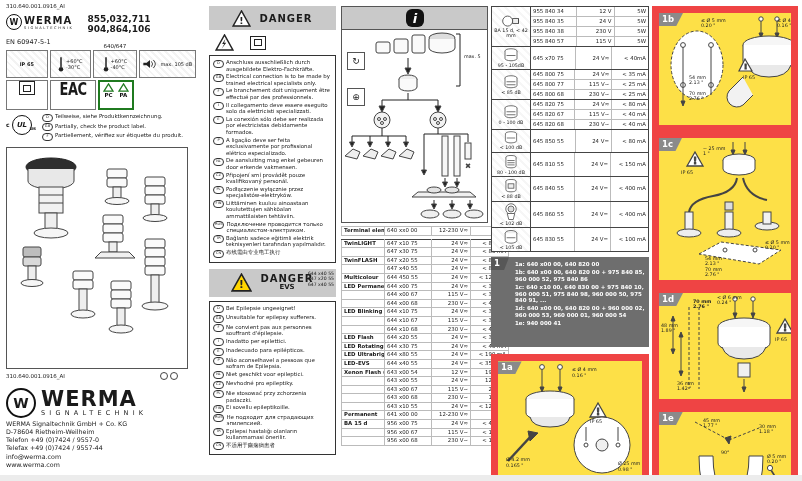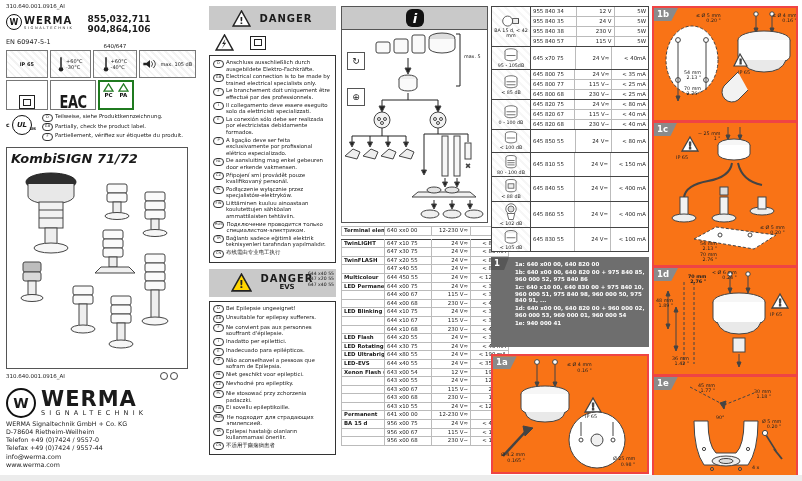--- a/index.html
+++ b/index.html
@@ -14,21 +14,21 @@
   .brandtxt .bn{font-weight:bold;font-size:10px;letter-spacing:1px;}
   .brandtxt .bt{font-size:3.6px;letter-spacing:1.6px;}
   .models{font-weight:bold;font-size:9px;line-height:10px;margin-left:6px;}
   .standard{font-size:6.5px;margin-bottom:4px;}
   .icongrid{width:190px;margin-bottom:3px;}
   .icorow{display:flex;gap:2px;margin-bottom:2px;}
   .ico{border:1px solid #777;background:repeating-linear-gradient(45deg,#f3f3f3 0 2px,#fff 2px 5px);
        height:26px;display:flex;align-items:center;justify-content:center;gap:2px;position:relative;font-size:5px;}
   .ico .tlabel{display:flex;flex-direction:column;line-height:6px;font-size:5px;}
   .overlabel{position:absolute;top:-8px;left:50%;transform:translateX(-50%);font-size:5.5px;background:#fff;padding:0 2px;white-space:nowrap;}
-  .ico2{border:1px solid #777;height:28px;display:flex;align-items:flex-end;justify-content:center;background:#fff;}
+  .ico2{border:1px solid #777;height:28px;display:flex;align-items:flex-start;justify-content:center;background:#fff;}
   .eactxt{font-weight:bold;font-size:13px;transform:scaleY(1.35);letter-spacing:-0.5px;font-family:"DejaVu Sans",sans-serif;}
   .pcpa{border:2px solid #1f7a1f;display:flex;gap:4px;padding:1px 3px;}
   .pcpa .cell{display:flex;flex-direction:column;align-items:center;font-size:5.5px;font-weight:bold;color:#111;}
   .ulrow{display:flex;gap:6px;margin-bottom:5px;align-items:flex-start;}
   .ulmark{width:30px;height:26px;position:relative;flex:none;}
   .ulcirc{position:absolute;left:6px;top:2px;width:18px;height:18px;border:1.6px solid #111;border-radius:50%;
           display:flex;align-items:center;justify-content:center;font-weight:bold;font-style:italic;font-size:7px;}
   .ulc{position:absolute;left:0;top:8px;font-size:6px;font-weight:bold;}
   .ulus{position:absolute;right:0;top:12px;font-size:5px;font-weight:bold;}
   .ulnotes{font-size:5.3px;line-height:6.6px;}
@@ -78,21 +78,21 @@
   table.srows{border-collapse:collapse;flex:1;table-layout:fixed;}
   table.srows td{border-bottom:1px solid #bbb;font-size:5.4px;line-height:9px;padding:0 2px;white-space:nowrap;}
   table.srows tr:last-child td{border-bottom:none;}
   td.s-art{width:44px;border-right:1px solid #bbb;}
   td.s-volt{width:38px;text-align:right;border-right:1px solid #bbb;}
   td.s-cur{width:36px;text-align:right;}
   .blk1{position:relative;background:#6e6e6e;color:#fff;margin-top:5px;padding:4px 4px 3px 24px;min-height:83px;}
   .blk1 .bline{font-size:5.5px;font-weight:bold;line-height:6.8px;margin-bottom:1px;}
   .tag{position:absolute;left:0;top:0;padding:1px 9px 2px 3px;background:#8a8a8a;color:#fff;font-weight:bold;font-size:8.5px;clip-path:polygon(0 0,100% 0,72% 100%,0 100%);}
   .tag.ondark{background:#575757;}
-  .dbox{position:relative;border:2px solid #ef4444;background:#f97316;overflow:hidden;text-align:right;}
+  .dbox{position:relative;border:7px solid #ef4444;background:#fde047;overflow:hidden;}
   .dim{position:absolute;font-size:4.8px;line-height:5.2px;white-space:pre;color:#222;}
   .dim.b{font-weight:bold;}
   
   .sec-far{position:absolute;left:652px;top:6px;width:146px;}
   .edge{position:absolute;left:0;right:0;bottom:0;height:6px;background:#ececec;}
   svg{display:block;}
   .lineart{stroke:#444;fill:none;stroke-width:1;}
 </style>
 </head>
 <body>
@@ -194,21 +194,20 @@
             <span>Partially, check the product label.</span>
           </div>
         <div class="witem">
             <span class="lng">F</span>
             <span>Partiellement, vérifiez sur étiquette du produit.</span>
           </div>
       </div>
     </div>
 
     <div class="kbox">
-      <div class="ktitle">KombiSIGN 71/72</div>
       <svg width="164" height="188" viewBox="0 0 164 188">
 
         <g class="lineart">
           <ellipse cx="40" cy="16" rx="25" ry="9" fill="#2e2e2e" stroke="#222"></ellipse>
           <path d="M17 18 v12 a23 8 0 0 0 46 0 v-12" fill="#e8e8e8"></path>
           <rect x="28" y="36" width="24" height="26" fill="#f2f2f2"></rect>
           <line x1="28" y1="44" x2="52" y2="44"></line>
             <line x1="28" y1="52" x2="52" y2="52"></line>
           <rect x="34" y="62" width="12" height="16" fill="#eee"></rect>
           <ellipse cx="40" cy="82" rx="17" ry="5" fill="#f6f6f6"></ellipse>

